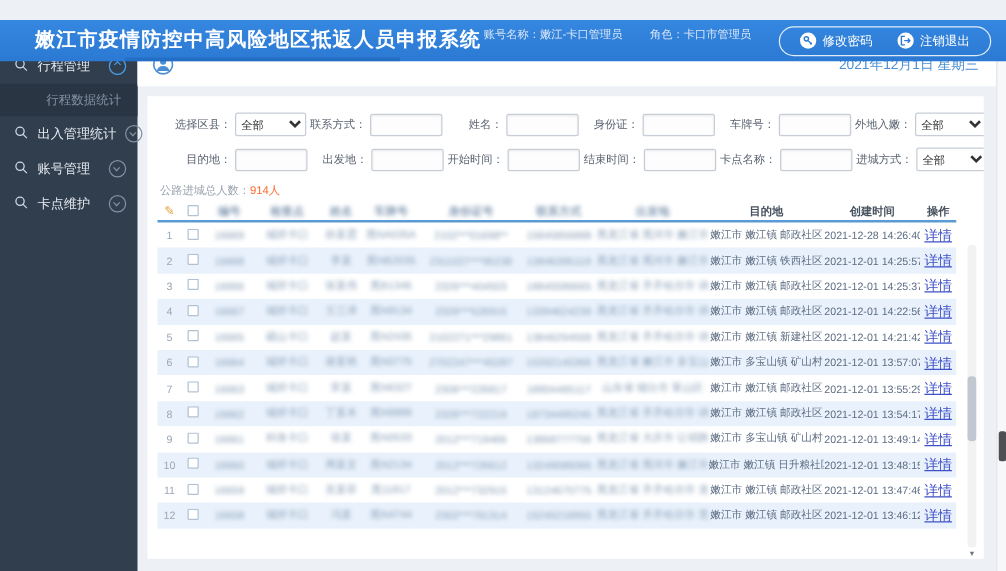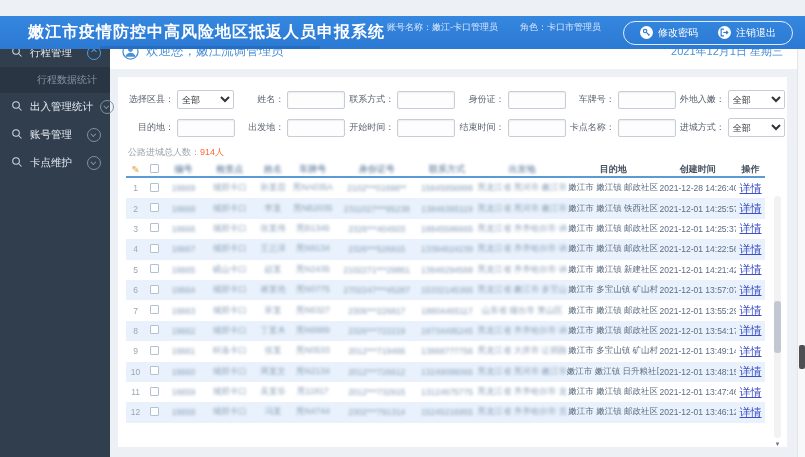--- a/index.html
+++ b/index.html
@@ -37,21 +37,21 @@
 
   
   .main { position:absolute; top:33px; left:110px; width:687px; height:424px; }
   .welcome-bar { height:36px; background:#fff; display:flex; align-items:center; padding:0 14px 0 12px; }
   .welcome-left { display:flex; align-items:center; gap:7px; color:#4a8fd4; font-size:12.5px; }
   .welcome-date { margin-left:auto; color:#4a8fd4; font-size:11px; }
 
   .card { position:absolute; top:44px; left:8px; right:10px; bottom:10px; background:#fff; overflow:hidden; }
 
   
-  .filters { padding:13px 0 0 8px; }
+  .filters { padding:13px 0 0 19px; }
   .filter-row { display:flex; margin-bottom:9px; }
   .field { width:112px; display:flex; align-items:center; }
   .field .flabel { width:48px; min-width:48px; text-align:right; font-size:9px; color:#5a6270; margin-right:3px; white-space:nowrap; }
   .field input { width:58px; height:18px; border:1px solid #c7cdd6; border-radius:2px;
     background:#fdfdfd; box-shadow:inset 0 1px 2px rgba(0,0,0,.07); font-size:9px; padding:0 3px; }
   .field select { width:57px; height:19px; font-size:9px; border:1px solid #c7cdd6; border-radius:2px;
     background:#fff; color:#333; }
 
   .actions { margin:3px 0 0 76px; display:flex; gap:46px; }
   .btn { background:#3c87e6; color:#fff; border:none; border-radius:3px; font-size:10px;
@@ -166,38 +166,37 @@
 </div>
 
 <div class="main">
   <div class="welcome-bar">
     <div class="welcome-left">
       <svg width="17" height="17" viewBox="0 0 18 18">
         <circle cx="9" cy="9" r="8" fill="none" stroke="#4a8fd4" stroke-width="1.4"></circle>
         <circle cx="9" cy="6.8" r="2.6" fill="#4a8fd4"></circle>
         <path d="M3.8 14.6 a5.2 4.2 0 0 1 10.4 0" fill="#4a8fd4"></path>
       </svg>
-      <span>欢迎您，嫩江流调管理员</span>
     </div>
     <span class="welcome-date">2021年12月1日 星期三</span>
   </div>
 
   <div class="card">
     <div class="filters" id="filters">
         <div class="filter-row">
           <div class="field">
             <span class="flabel">选择区县：</span>
             <select><option>全部</option></select>
           </div>
           <div class="field">
+            <span class="flabel">联系方式：</span>
+            <input style="">
+          </div>
+          <div class="field">
             <span class="flabel">姓名：</span>
-            <input style="">
-          </div>
-          <div class="field">
-            <span class="flabel">联系方式：</span>
             <input style="">
           </div>
           <div class="field">
             <span class="flabel">身份证：</span>
             <input style="">
           </div>
           <div class="field">
             <span class="flabel">车牌号：</span>
             <input style="">
           </div>

